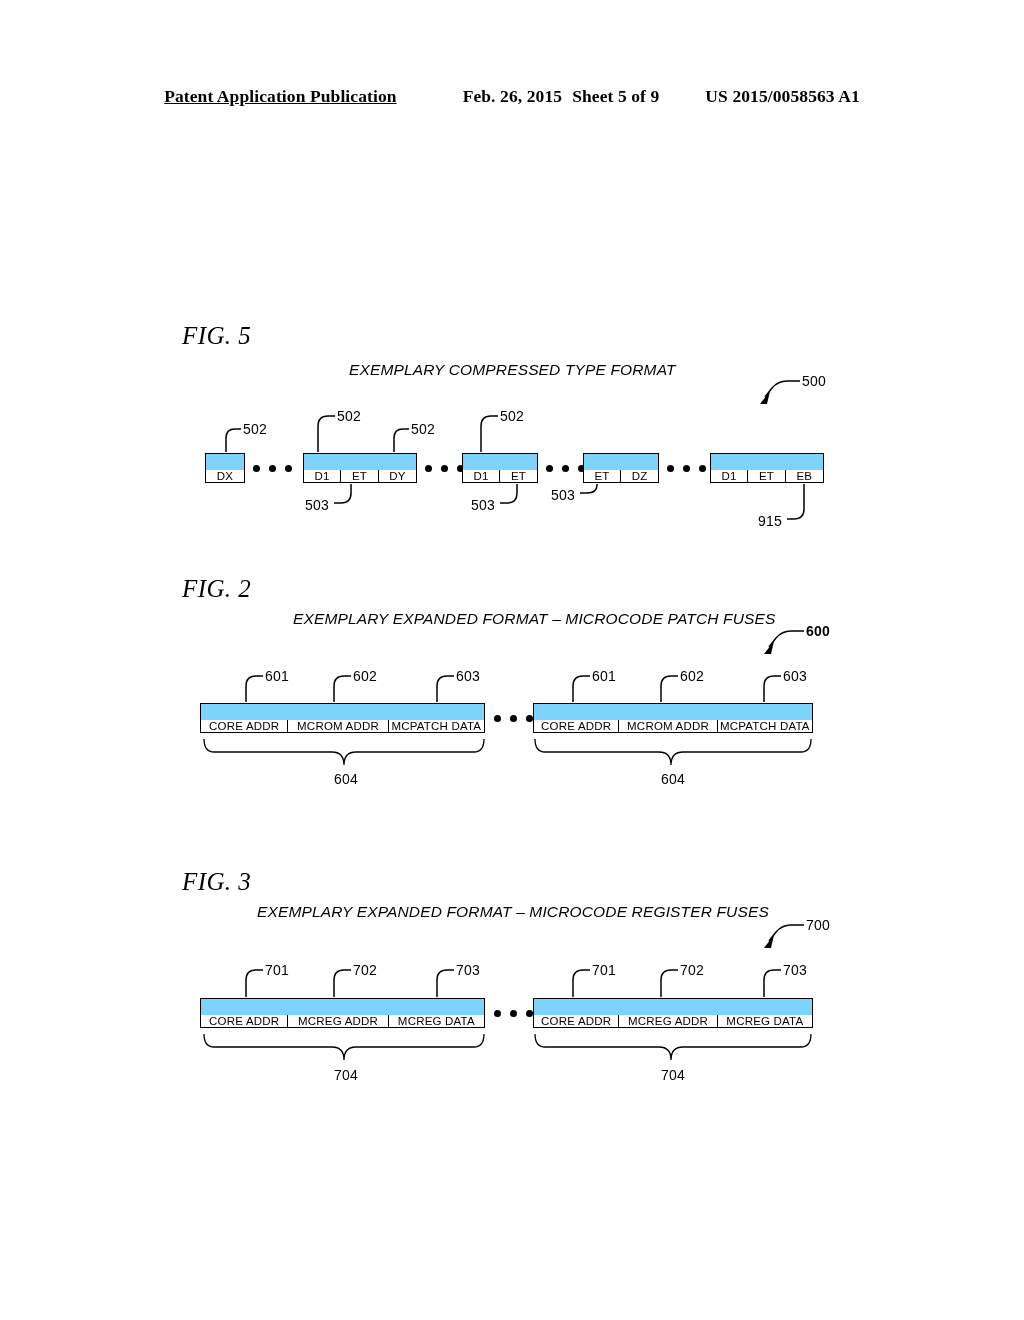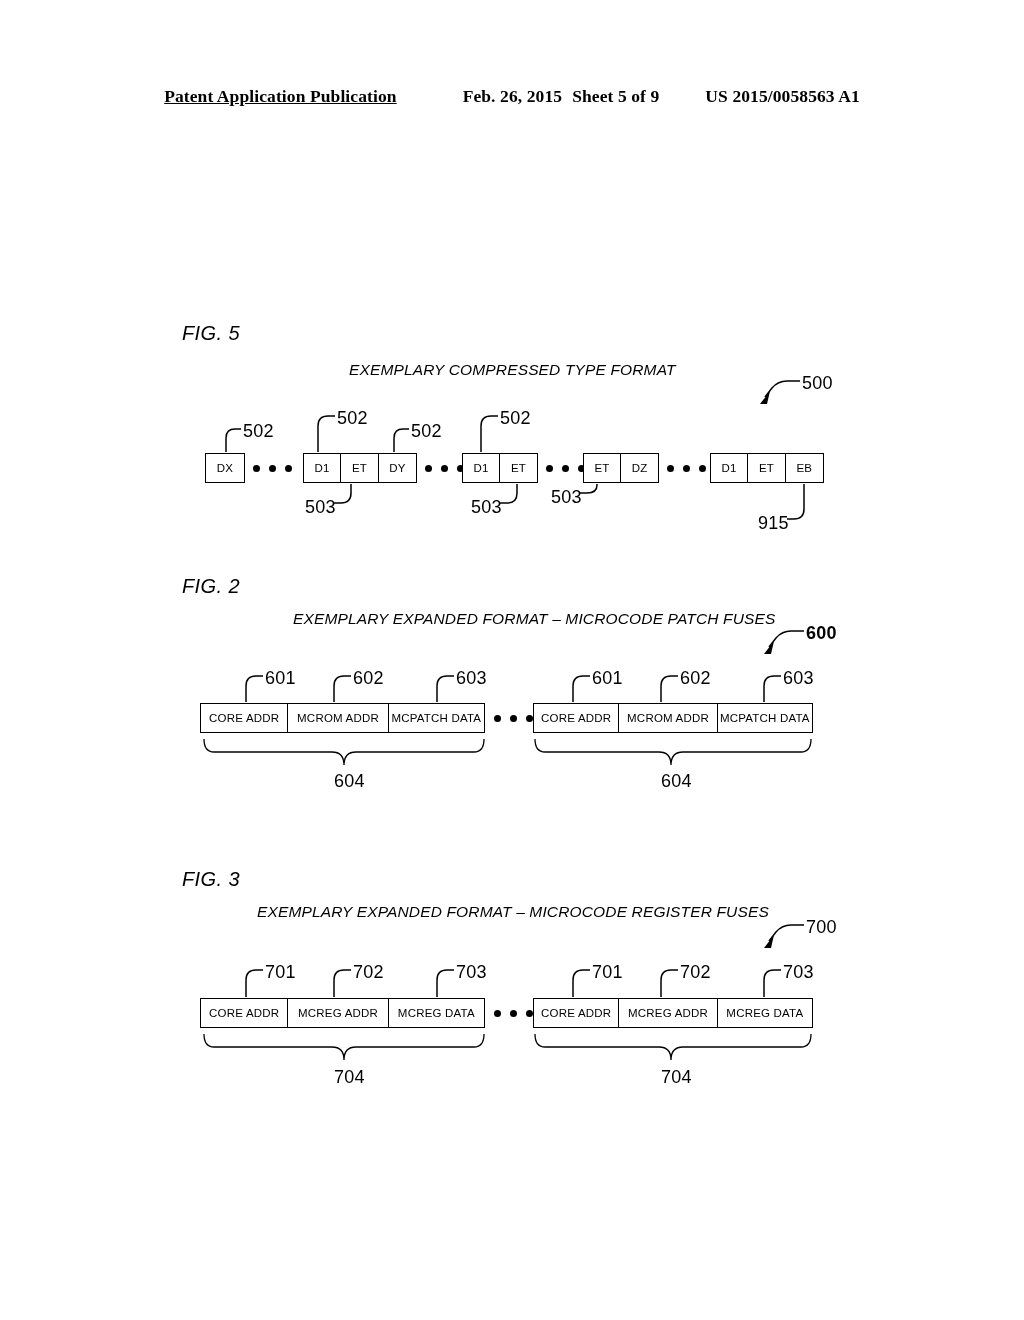--- a/index.html
+++ b/index.html
@@ -34,44 +34,45 @@
   .page-header .hdr-pub      { margin-right: 34px; text-decoration: underline; }
   .page-header .hdr-date     { margin-right: 10px; margin-left: 32px; }
   .page-header .hdr-sheet    { margin-right: 46px; }
   .page-header .hdr-patno    { }
 
   
   .figure { position: absolute; }
 
   .fig-label {
     position: absolute;
-    font-family: Liberation Sans, sans-serif;
+    font-family: Liberation Serif, serif;
     font-style: italic;
-    font-size: 20px;
+    font-size: 25px;
     letter-spacing: 0.4px;
     white-space: nowrap;
   }
 
   .fig-title {
     position: absolute;
     font-family: "Liberation Sans", sans-serif;
     font-style: italic;
     font-size: 15.5px;
     letter-spacing: 0.15px;
     white-space: nowrap;
   }
 
   
   .grp {
     position: absolute;
     display: flex;
     box-sizing: border-box;
     border: 1.6px solid #000;
-    background: #f9a8d4;
+    background: #7dd3fc;
     height: 30px;
+    align-items: flex-end;
   }
   .cell {
     box-sizing: border-box;
     display: flex;
     align-items: center;
     justify-content: center;
     border-right: 1.6px solid #000;
     font-size: 11.5px;
     letter-spacing: 0.2px;
     white-space: nowrap;
@@ -94,21 +95,21 @@
     width: 7px;
     height: 7px;
     border-radius: 50%;
     background: #000;
   }
 
   
   .refnum {
     position: absolute;
     font-family: "Liberation Sans", sans-serif;
-    font-size: 18px;
+    font-size: 14px;
     letter-spacing: 0.2px;
     white-space: nowrap;
   }
 
   
   .overlay {
     position: absolute;
     left: 0;
     top: 0;
     width: 1024px;

